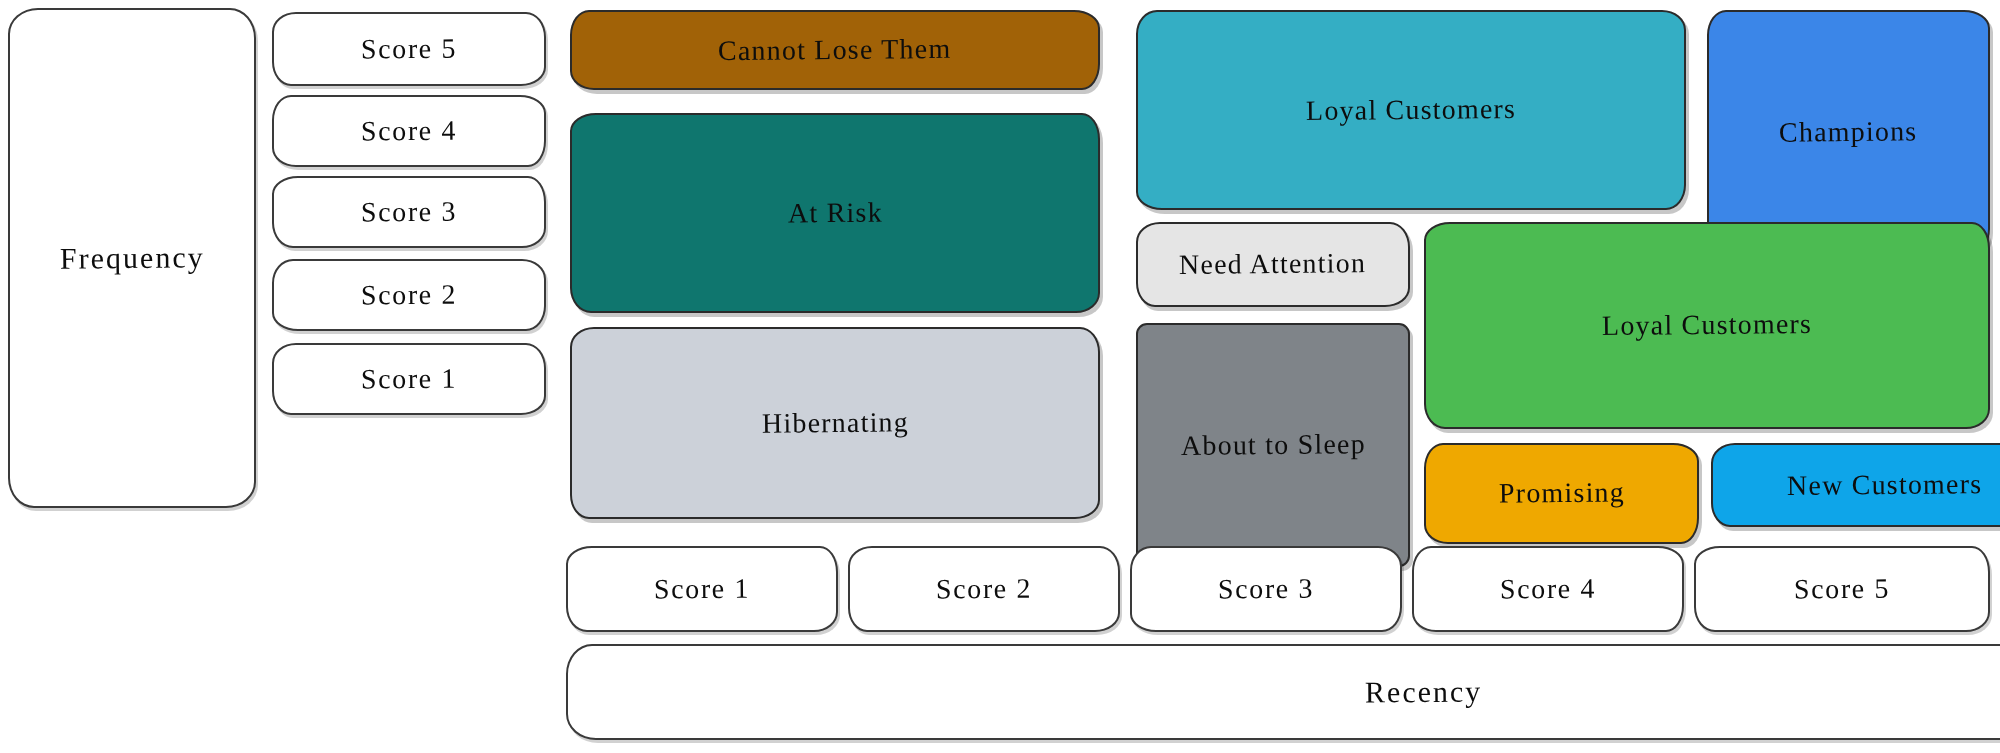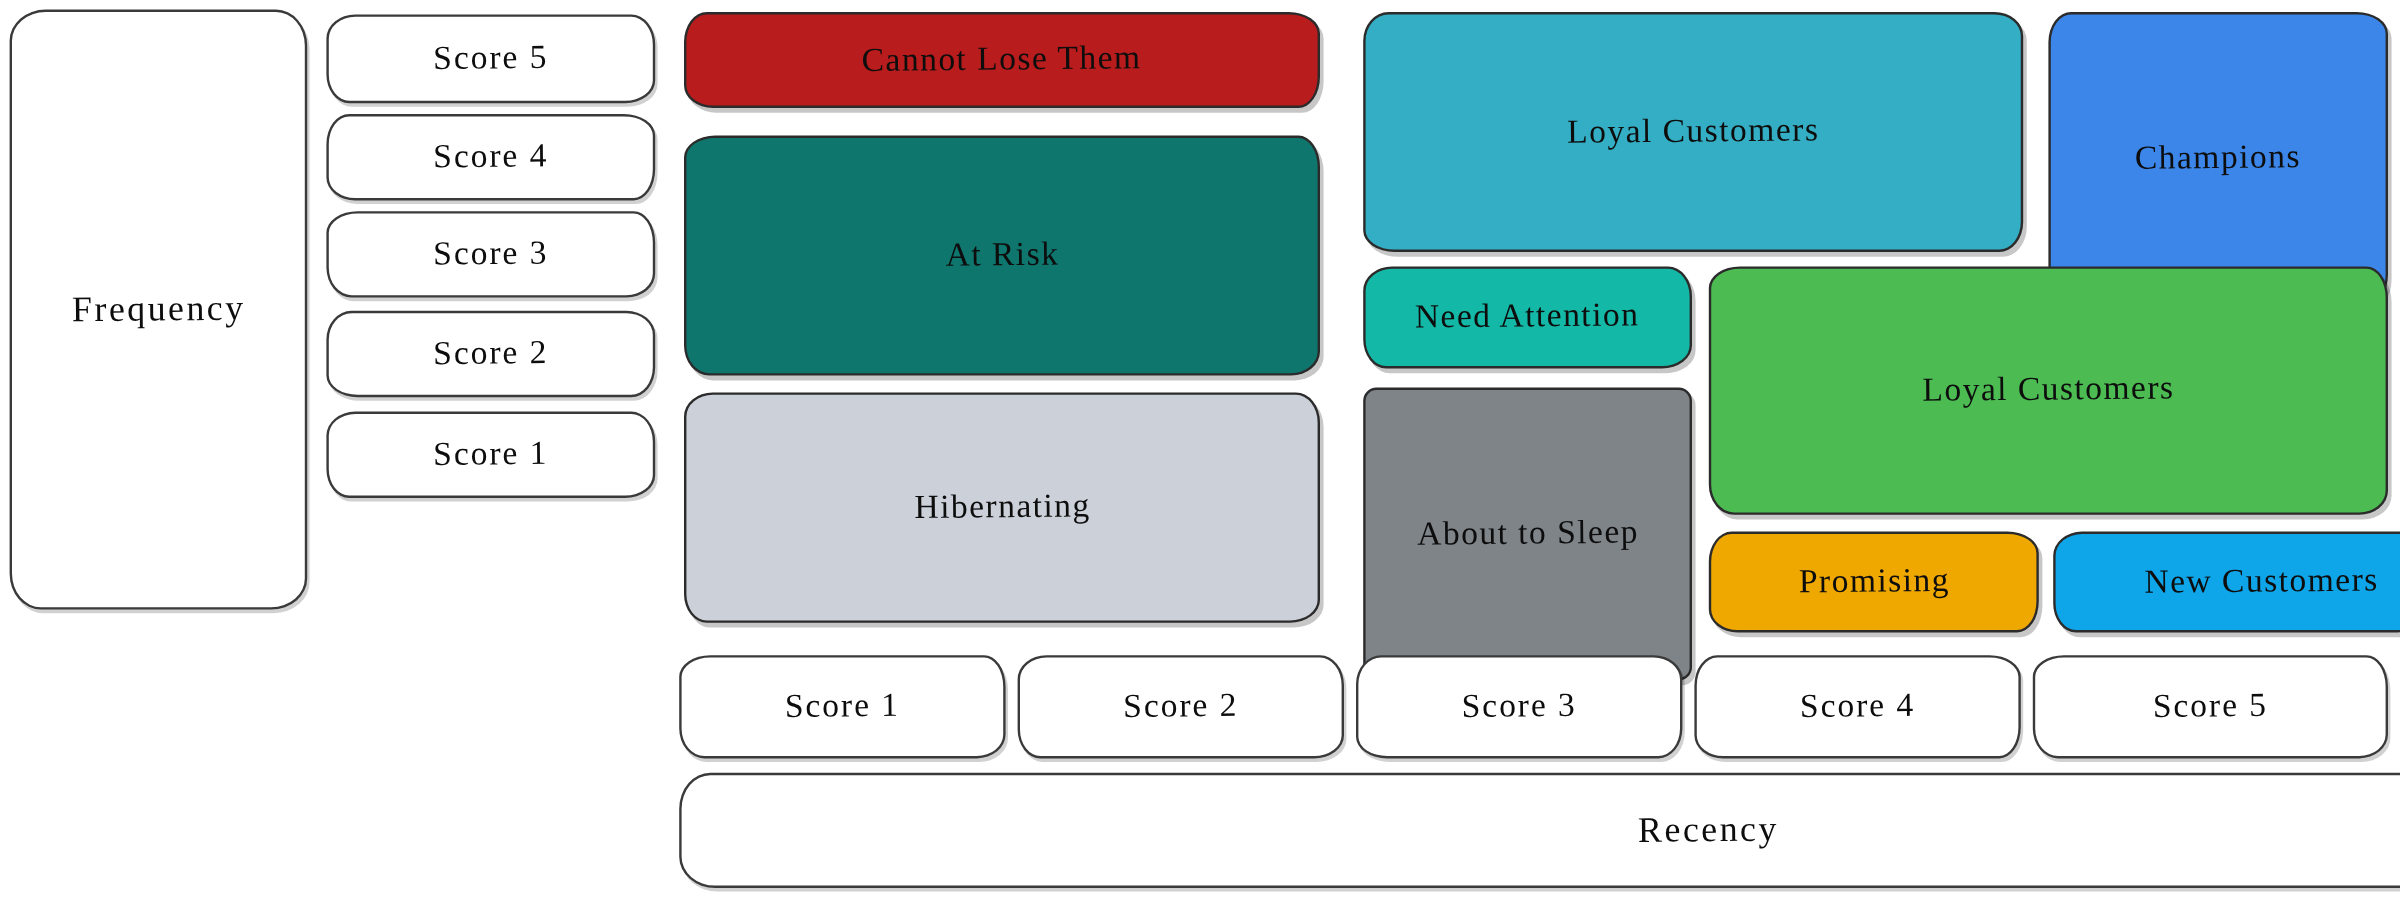--- a/index.html
+++ b/index.html
@@ -78,53 +78,53 @@
   <div class="box axis-box j3" style="left:272px;top:176px;width:274px;height:72px;">
     <span class="lbl">Score 3</span>
   </div>
   <div class="box axis-box j4" style="left:272px;top:259px;width:274px;height:72px;">
     <span class="lbl">Score 2</span>
   </div>
   <div class="box axis-box j1" style="left:272px;top:343px;width:274px;height:72px;">
     <span class="lbl">Score 1</span>
   </div>
 
-  <div class="box seg j2 shadow-soft" style="left:570px;top:10px;width:530px;height:80px;background:#b91c1c;">
+  <div class="box seg j2 shadow-soft" style="left:570px;top:10px;width:530px;height:80px;background:#a16207;">
     <span class="lbl">Cannot Lose Them</span>
   </div>
 
   <div class="box seg j3 shadow-soft" style="left:570px;top:113px;width:530px;height:200px;background:#0f766e;">
     <span class="lbl">At Risk</span>
   </div>
 
   <div class="box seg j1 shadow-soft" style="left:570px;top:327px;width:530px;height:192px;background:#ccd1d9;">
     <span class="lbl">Hibernating</span>
   </div>
 
   <div class="box seg j4 shadow-soft" style="left:1136px;top:10px;width:550px;height:200px;background:#34aec4;">
     <span class="lbl">Loyal Customers</span>
   </div>
 
   <div class="box seg j2 shadow-soft" style="left:1707px;top:10px;width:283px;height:245px;background:#3b86e8;">
     <span class="lbl">Champions</span>
   </div>
 
-  <div class="box seg j1 shadow-soft" style="left:1136px;top:222px;width:274px;height:85px;background:#14b8a6;">
+  <div class="box seg j1 shadow-soft" style="left:1136px;top:222px;width:274px;height:85px;background:#e5e5e5;">
     <span class="lbl">Need Attention</span>
   </div>
 
   <div class="box seg j3 shadow-soft" style="left:1424px;top:222px;width:566px;height:207px;background:#4cbb52;">
     <span class="lbl">Loyal Customers</span>
   </div>
 
   <div class="box seg j4 shadow-soft" style="left:1136px;top:323px;width:274px;height:244px;background:#7f8489;border-radius:11px;">
     <span class="lbl">About to Sleep</span>
   </div>
 
-  <div class="box seg j2 shadow-soft" style="left:1424px;top:443px;width:275px;height:84px;background:#efa800;">
+  <div class="box seg j2 shadow-soft" style="left:1424px;top:443px;width:275px;height:101px;background:#efa800;">
     <span class="lbl">Promising</span>
   </div>
 
   <div class="box seg j1 shadow-soft" style="left:1711px;top:443px;width:312px;height:84px;background:#0ea5e9;padding-left:36px;">
     <span class="lbl">New Customers</span>
   </div>
 
   <div class="box axis-box j3" style="left:566px;top:546px;width:272px;height:86px;">
     <span class="lbl">Score 1</span>
   </div>

